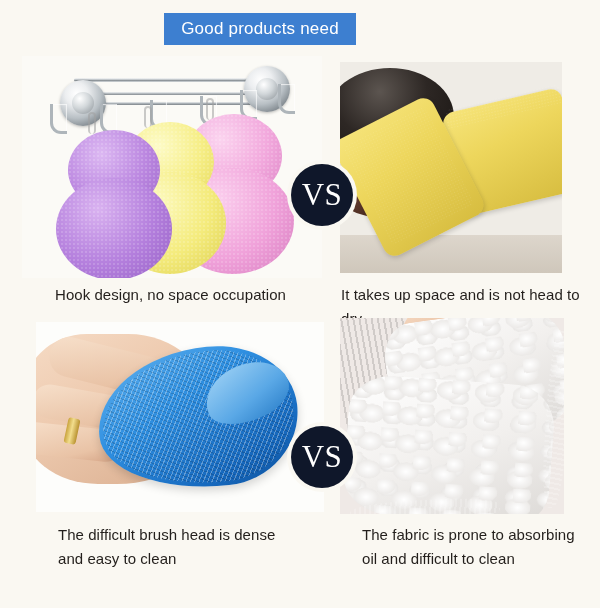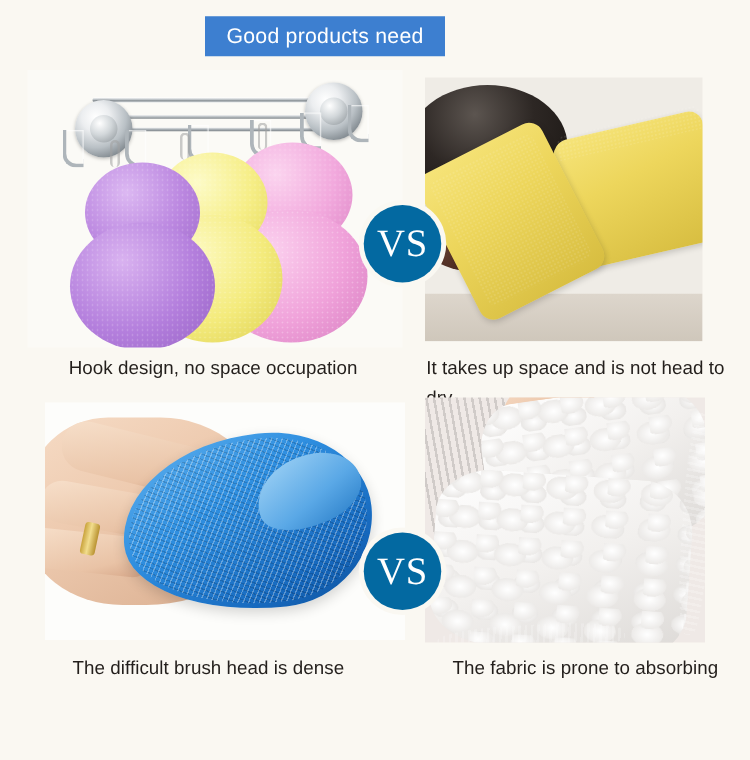--- a/index.html
+++ b/index.html
@@ -226,21 +226,21 @@
     background-image:repeating-linear-gradient(96deg, rgba(255,255,255,.2) 0 2px, transparent 2px 5px);
     border-radius:40%;
     transform:rotate(-3deg);
   }
 
   
   .vs-badge {
     position:absolute;
     width:62px; height:62px;
     border-radius:50%;
-    background:#0369a1;
+    background:#0f172a;
     color:#ffffff;
     font-family:"Liberation Serif", serif;
     font-size:31px;
     letter-spacing:.5px;
     display:flex; align-items:center; justify-content:center;
     box-shadow:0 0 0 4px #faf8f2;
     z-index:20;
   }
   #vs-top    { left:291px; top:164px; }
   #vs-bottom { left:291px; top:426px; }
@@ -336,28 +336,30 @@
     <div class="ring"></div>
   </div>
   <div class="blue-brush">
     <div class="bristles"></div>
     <div class="brush-fold"></div>
   </div>
 </div>
 
 <div class="caption" id="caption-silicone">
   <div>The difficult brush head is dense</div>
+  <div>and easy to clean</div>
 </div>
 
 <div class="photo" id="photo-fabric">
   <div class="knit-pink"></div>
   <div class="thumb"></div>
   <div class="cloth cloth-a"></div>
   <div class="cloth cloth-b"></div>
   <div class="trim-right"></div>
   <div class="trim-bottom"></div>
 </div>
 
 <div class="caption" id="caption-fabric">
   <div>The fabric is prone to absorbing</div>
+  <div>oil and difficult to clean</div>
 </div>
 
 <div class="vs-badge" id="vs-bottom">VS</div>
 
 </body></html>

